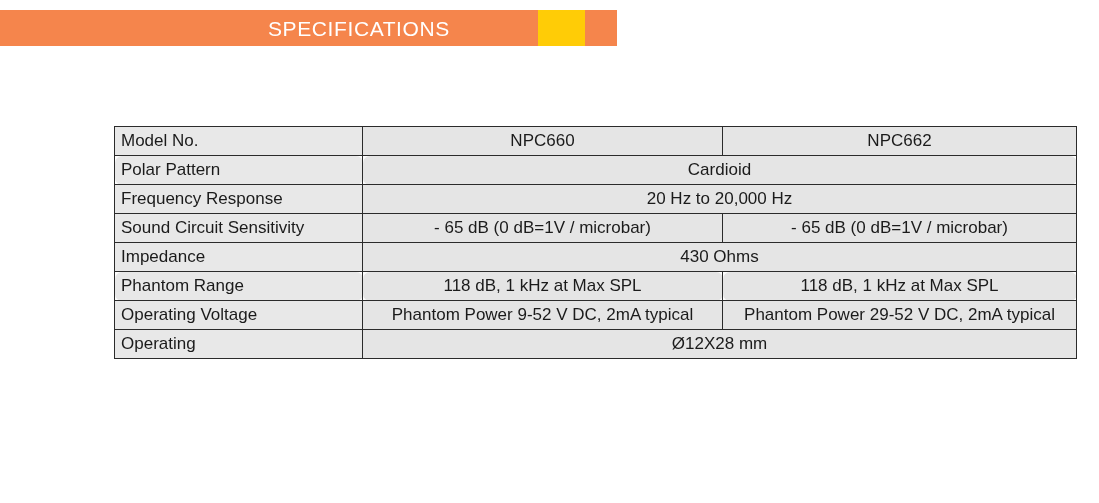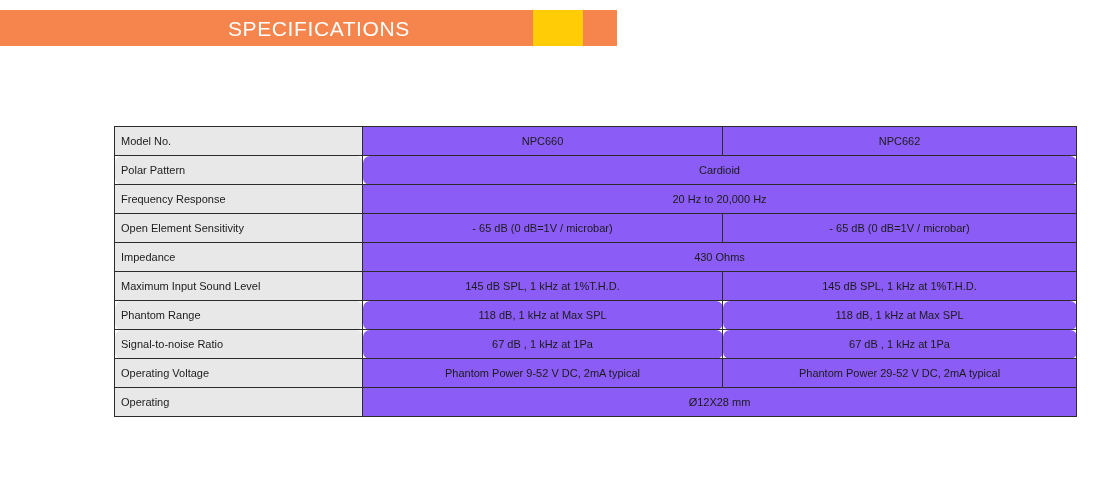--- a/index.html
+++ b/index.html
@@ -23,20 +23,21 @@
     width: 617px;
     height: 36px;
     display: flex;
     align-items: stretch;
   }
   #banner-orange-main {
     width: 533px;
     background: #f5854c;
     display: flex;
     align-items: center;
+    padding-left: 40px;
   }
   #banner-title {
     color: #ffffff;
     font-size: 21px;
     letter-spacing: 0.6px;
     margin-left: 228px;
     white-space: nowrap;
     line-height: 1;
   }
   #banner-yellow {
@@ -52,42 +53,42 @@
   #spec-table-wrap {
     position: absolute;
     left: 114px;
     top: 126px;
     width: 962px;
   }
   table#spec-table {
     border-collapse: collapse;
     table-layout: fixed;
     width: 962px;
-    font-size: 11px;
+    font-size: 17px;
     color: #1b1b1b;
   }
   table#spec-table col.c-label { width: 248px; }
   table#spec-table col.c-a     { width: 360px; }
   table#spec-table col.c-b     { width: 354px; }
 
   table#spec-table td {
     height: 28px;
     border: 1px solid #2b2b2b;
     padding: 0 6px;
     vertical-align: middle;
     line-height: 1.15;
   }
   td.label-cell {
     background: #e8e8e8;
     padding-left: 20px;
     text-align: left;
     white-space: nowrap;
   }
   td.value-cell {
-    background: #8b5cf6;
+    background: #e5e5e5;
     text-align: center;
   }
   
   tr.thick-below > td { border-bottom-width: 2px; border-bottom-color: #111; border-radius: 7px; }
 </style>
 </head>
 <body>
 
 <div id="header-banner">
   <div id="banner-orange-main">
@@ -112,42 +113,32 @@
         </tr>
         <tr class="thick-below">
           <td class="label-cell">Polar Pattern</td>
           <td class="value-cell" colspan="2">Cardioid</td>
         </tr>
         <tr>
           <td class="label-cell">Frequency Response</td>
           <td class="value-cell" colspan="2">20 Hz to 20,000 Hz</td>
         </tr>
         <tr>
-          <td class="label-cell">Open Element Sensitivity</td>
+          <td class="label-cell">Sound Circuit Sensitivity</td>
           <td class="value-cell">- 65 dB (0 dB=1V / microbar)</td>
           <td class="value-cell">- 65 dB (0 dB=1V / microbar)</td>
         </tr>
         <tr>
           <td class="label-cell">Impedance</td>
           <td class="value-cell" colspan="2">430 Ohms</td>
         </tr>
-        <tr>
-          <td class="label-cell">Maximum Input Sound Level</td>
-          <td class="value-cell">145 dB SPL, 1 kHz at 1%T.H.D.</td>
-          <td class="value-cell">145 dB SPL, 1 kHz at 1%T.H.D.</td>
-        </tr>
         <tr class="thick-below">
           <td class="label-cell">Phantom Range</td>
           <td class="value-cell">118 dB, 1 kHz at Max SPL</td>
           <td class="value-cell">118 dB, 1 kHz at Max SPL</td>
-        </tr>
-        <tr class="thick-below">
-          <td class="label-cell">Signal-to-noise Ratio</td>
-          <td class="value-cell">67 dB , 1 kHz at 1Pa</td>
-          <td class="value-cell">67 dB , 1 kHz at 1Pa</td>
         </tr>
         <tr>
           <td class="label-cell">Operating Voltage</td>
           <td class="value-cell">Phantom Power 9-52 V DC, 2mA typical</td>
           <td class="value-cell">Phantom Power 29-52 V DC, 2mA typical</td>
         </tr>
         <tr>
           <td class="label-cell">Operating</td>
           <td class="value-cell" colspan="2">Ø12X28 mm</td>
         </tr>

